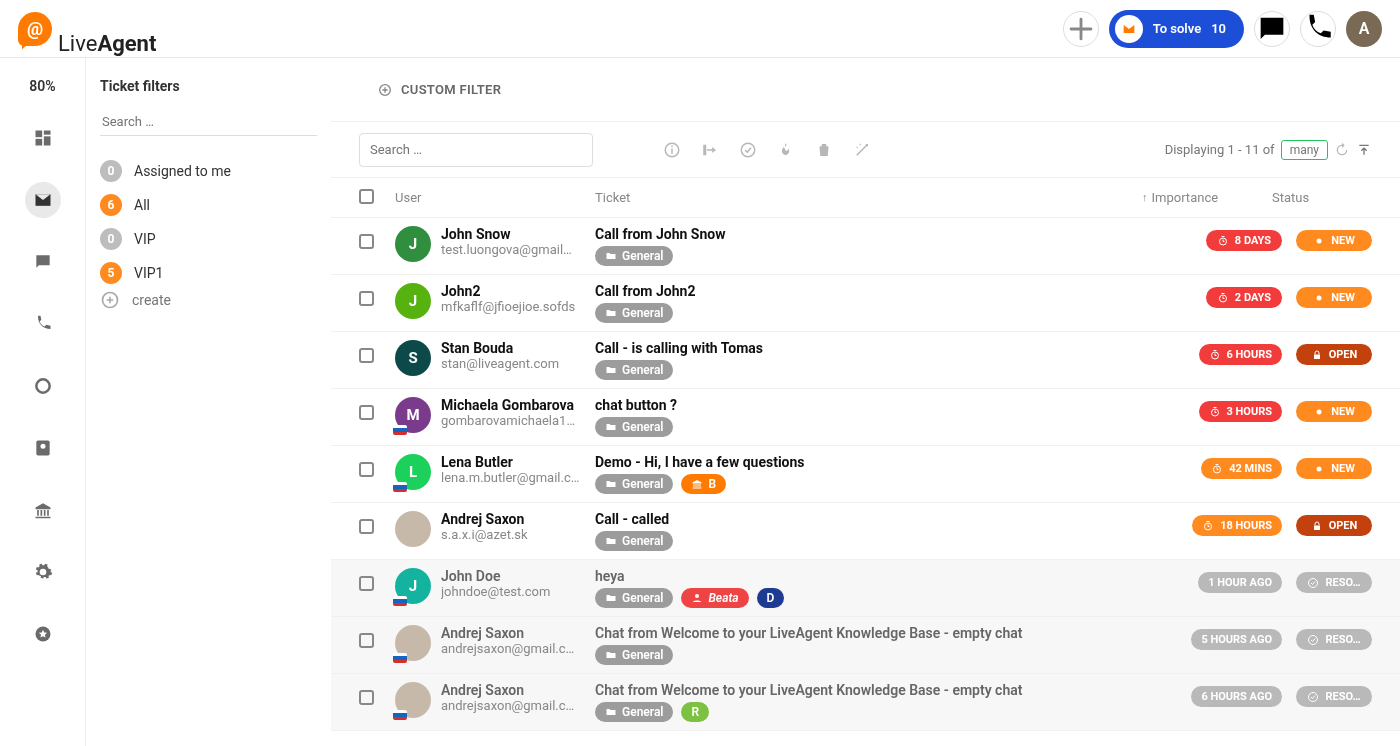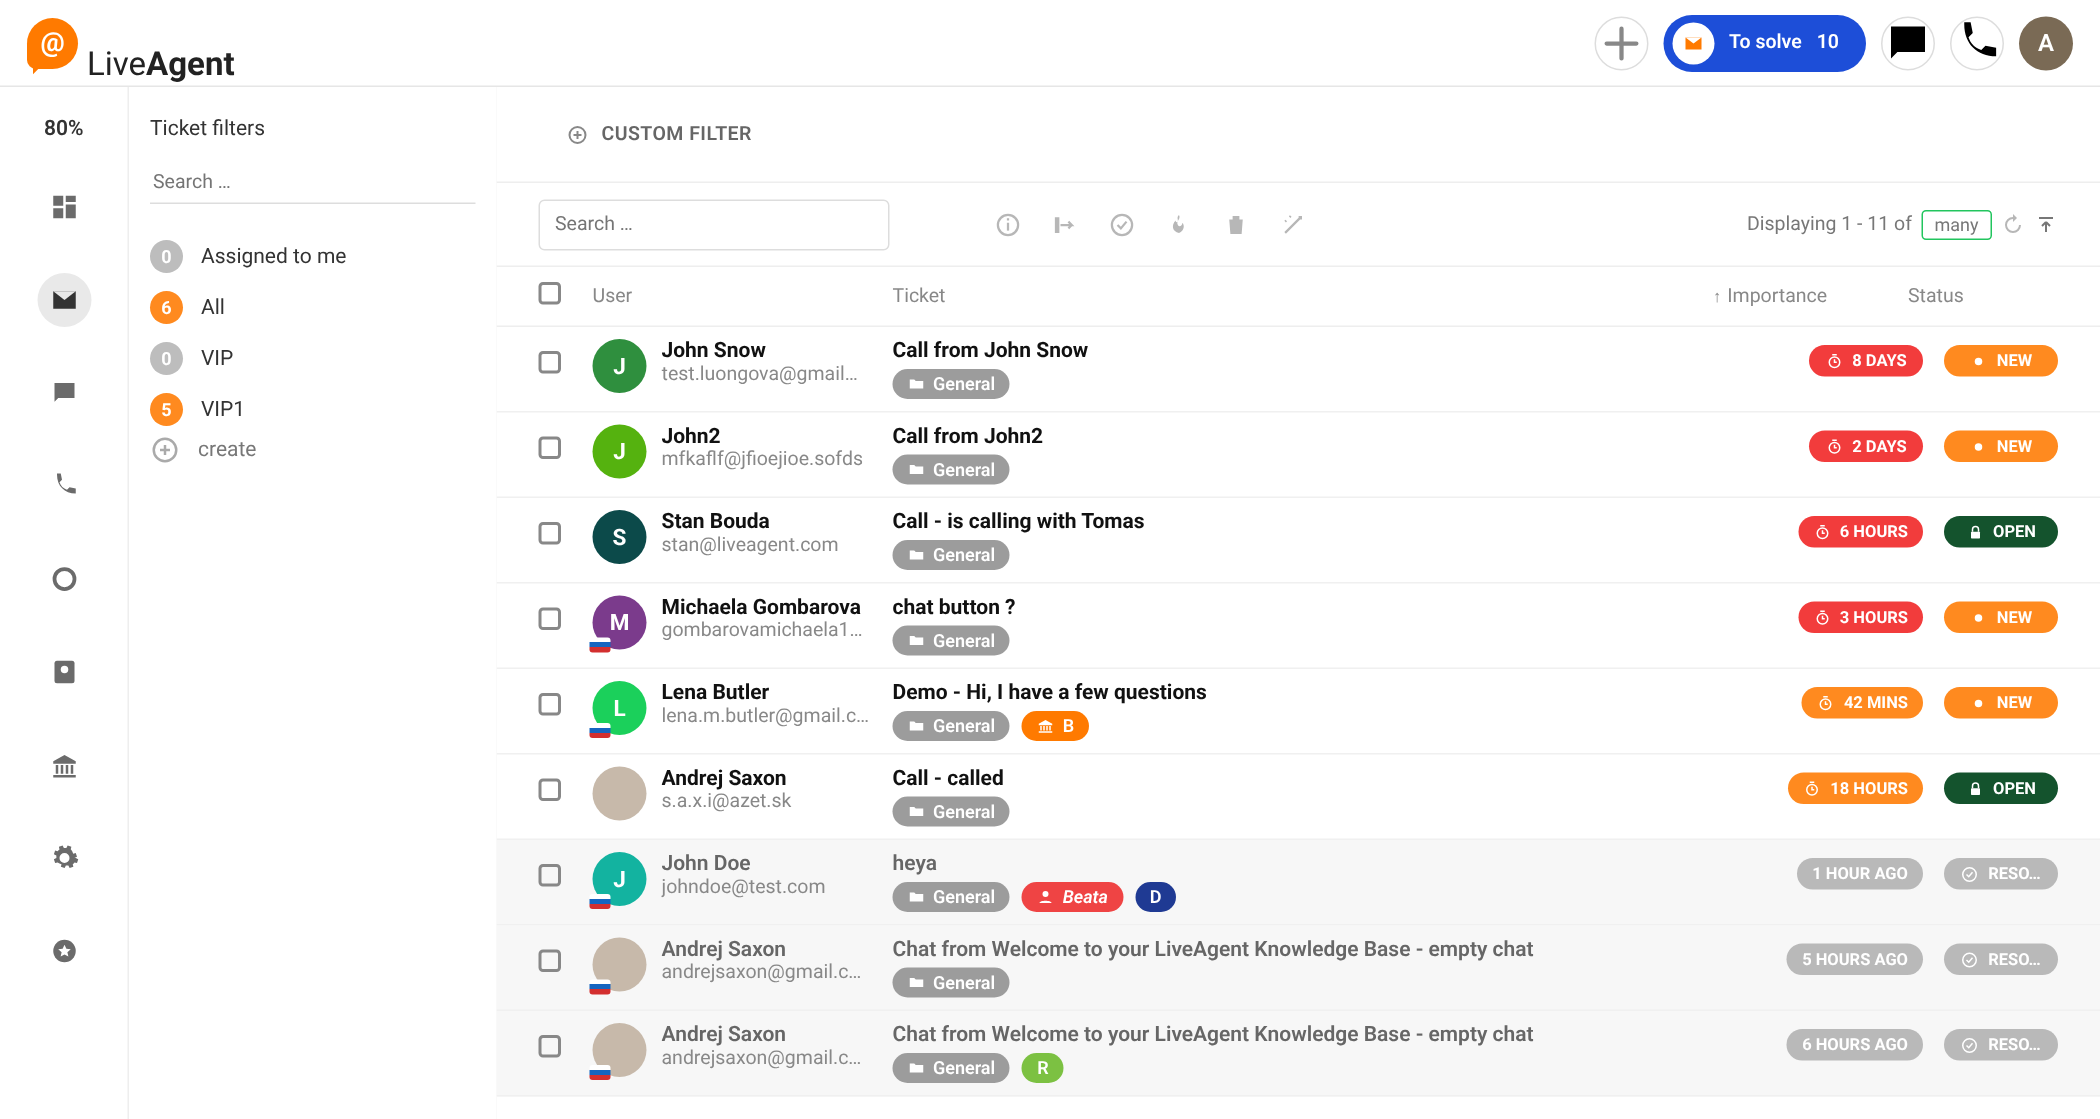--- a/index.html
+++ b/index.html
@@ -23,21 +23,21 @@
 
 
 .rail { width:86px; display:flex; flex-direction:column; align-items:center; padding-top:20px; gap:26px; color:#6b6b6b; border-right:1px solid #eee; }
 .rail .pct { font-weight:600; color:#333; font-size:14px; }
 .rail-item { width:36px;height:36px; display:flex;align-items:center;justify-content:center; border-radius:50%; cursor:pointer; }
 .rail-item.active { background:#e9e9e9; color:#333; }
 .rail svg { width:20px;height:20px; fill:currentColor; }
 
 
 .filters { width:245px; padding:20px 14px 0 14px; font-size:14px; color:#333; }
-.filters h3 { font-size:14px; font-weight:400; margin-bottom:14px; }
+.filters h3 { font-size:14px; font-weight:700; margin-bottom:14px; }
 .filters .filter-search { width:100%; border:none; border-bottom:1px solid #ddd; padding:6px 2px; font-size:13px; color:#777; outline:none; background:transparent; margin-bottom:18px; }
 .filter-row { display:flex; align-items:center; gap:12px; padding:6px 0; font-size:14px; cursor:pointer; }
 .count-pill { min-width:22px;height:22px;border-radius:11px; display:flex;align-items:center;justify-content:center; font-size:12px; font-weight:700; color:#fff; padding:0 6px;}
 .pill-grey{ background:#bdbdbd; }
 .pill-orange{ background:#ff8a1f; }
 .create-row{ display:flex;align-items:center;gap:12px;color:#777;cursor:pointer;font-size:14px; }
 .create-row svg{width:20px;height:20px;fill:#aaa;}
 
 
 .main { flex:1; background:#f3f3f3; display:flex; flex-direction:column; overflow:hidden; }
@@ -82,21 +82,21 @@
 .tag-grey{background:#9c9c9c;}
 .tag-orange{background:#ff7a00;}
 .tag-black{background:#ef4444;font-style:italic;}
 .tag-blue{background:#1f3a93;}
 .tag-green{background:#7cc142;}
 .rightcols{display:flex;gap:14px;align-items:flex-start;padding-top:4px;}
 .pill{display:inline-flex;align-items:center;gap:6px;padding:4px 10px;border-radius:12px;font-size:11px;font-weight:700;color:#fff;white-space:nowrap;min-width:76px;justify-content:center;}
 .pill svg{width:12px;height:12px;fill:#fff;}
 .pill-red{background:#f23c3c;}
 .pill-orangeP{background:#ff8a1f;}
-.pill-yellow{background:#14532d;color:#fff;align-items:flex-end;}
+.pill-yellow{background:#c2410c;color:#fff;align-items:flex-end;}
 .pill-greyP{background:#b9b9b9;}
 
 
 input[type=checkbox]{appearance:none;width:15px;height:15px;border:2px solid #888;border-radius:3px;cursor:pointer;}
 
 
 .list::-webkit-scrollbar{width:10px;}
 .list::-webkit-scrollbar-thumb{background:#ccc;border-radius:5px;}
 </style>
 </head>

